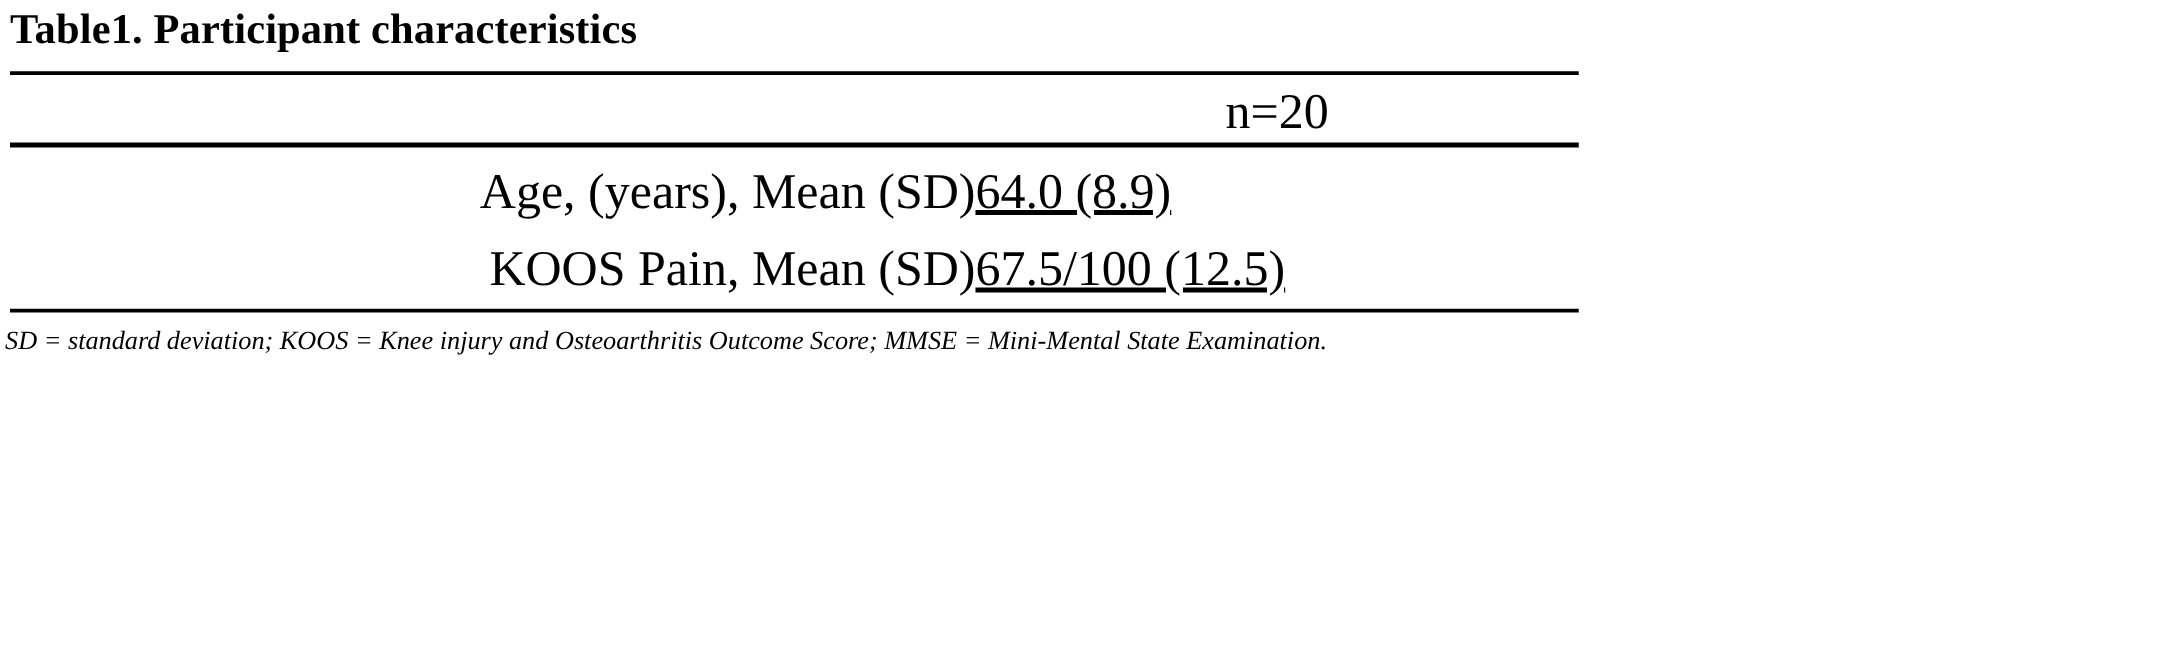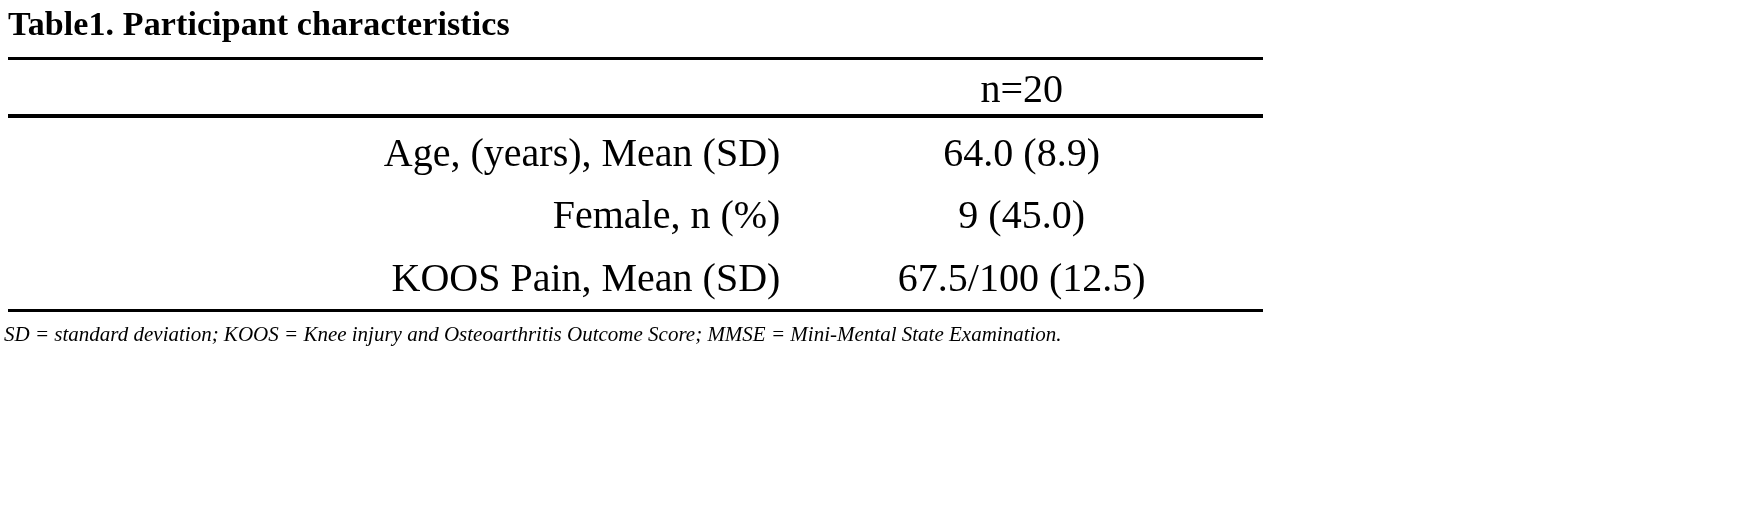--- a/index.html
+++ b/index.html
@@ -77,23 +77,23 @@
   }
   tbody.body-rows td {
     padding: 5px 0 6px 0;
   }
   td.row-label {
     text-align: right;
     padding-left: 22px;
     white-space: nowrap;
   }
   td.row-value {
-    text-align: center;
     padding-right: 86px;
     white-space: nowrap;
+    text-decoration: underline;
   }
   sup {
     font-size: 0.62em;
     vertical-align: super;
     line-height: 0;
   }
   .footnote {
     width: 1724px;
     margin: 6px 0 0 4px;
     font-size: 21px;
@@ -121,24 +121,20 @@
         <tr class="rule-mid">
           <td colspan="2"></td>
         </tr>
       </tbody>
       <tbody class="body-rows">
         <tr>
           <td class="row-label">Age, (years), Mean (SD)</td>
           <td class="row-value">64.0 (8.9)</td>
         </tr>
         <tr>
-          <td class="row-label">Female, n (%)</td>
-          <td class="row-value">9 (45.0)</td>
-        </tr>
-        <tr>
           <td class="row-label">KOOS Pain, Mean (SD)</td>
           <td class="row-value">67.5/100 (12.5)</td>
         </tr>
       </tbody>
       <tbody>
         <tr class="rule-bottom">
           <td colspan="2"></td>
         </tr>
       </tbody>
     </table>

